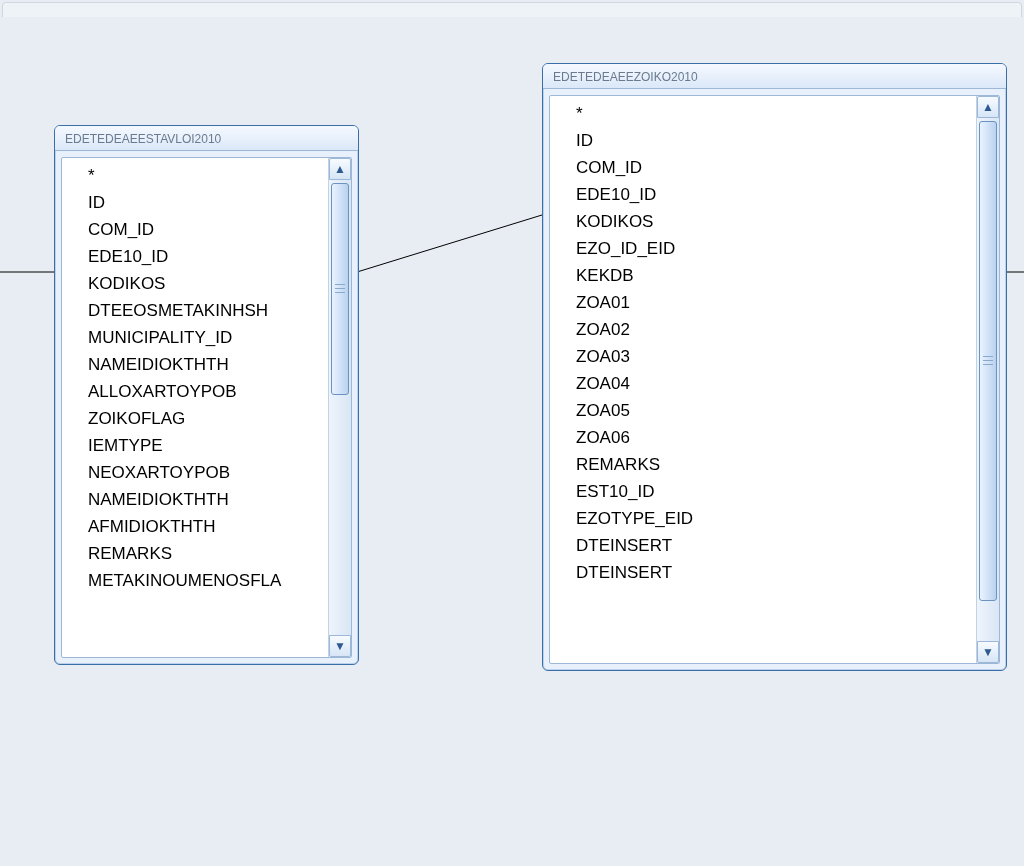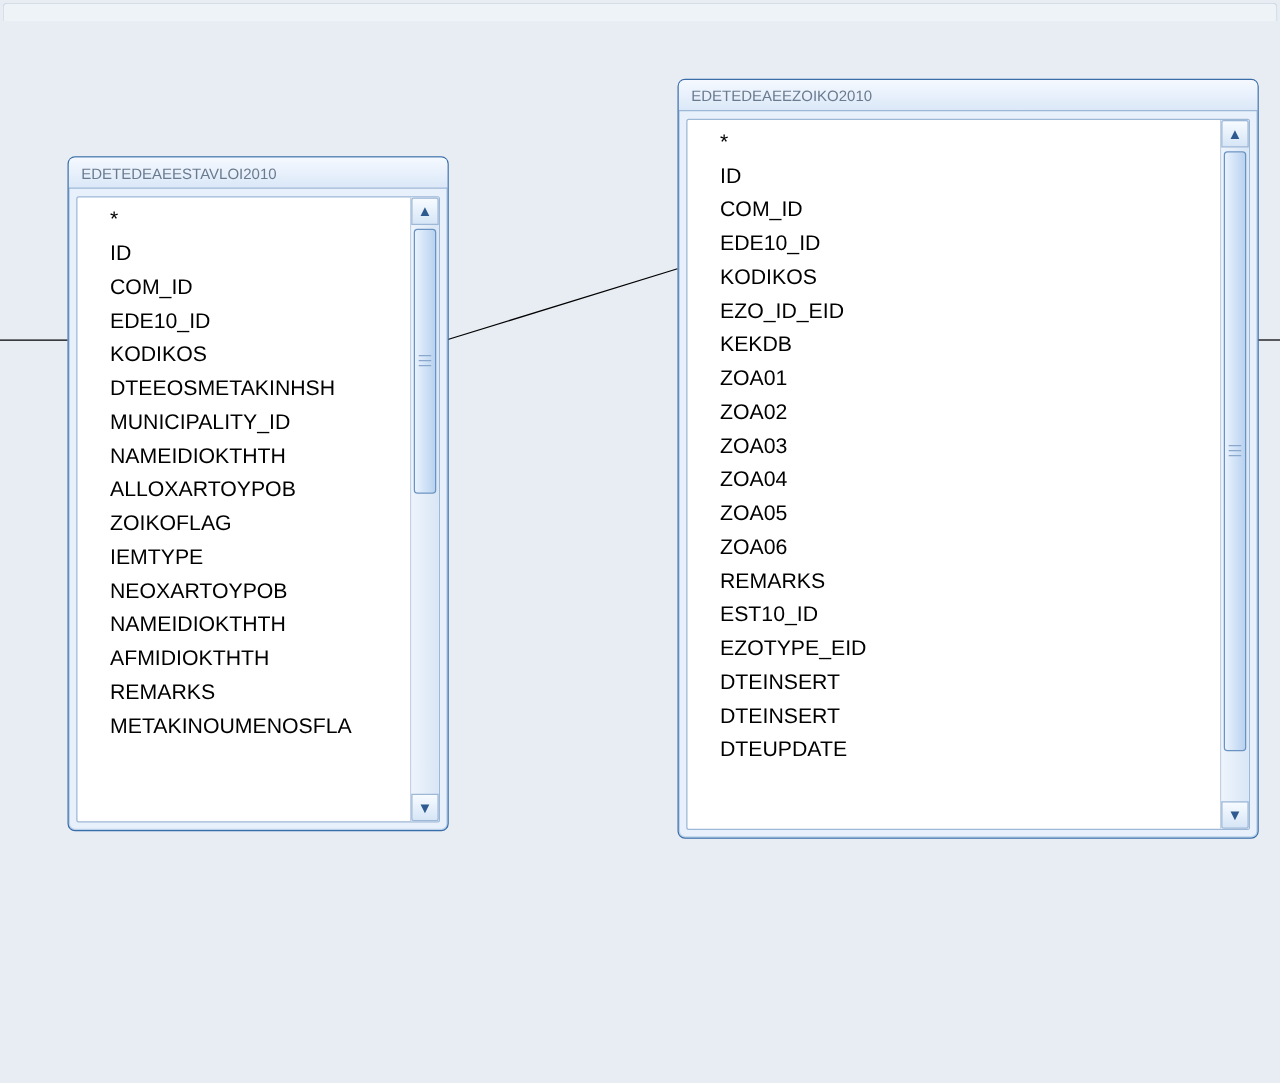--- a/index.html
+++ b/index.html
@@ -194,21 +194,20 @@
       <div class="col-item">ZOA02</div>
       <div class="col-item">ZOA03</div>
       <div class="col-item">ZOA04</div>
       <div class="col-item">ZOA05</div>
       <div class="col-item">ZOA06</div>
       <div class="col-item">REMARKS</div>
       <div class="col-item">EST10_ID</div>
       <div class="col-item">EZOTYPE_EID</div>
       <div class="col-item">DTEINSERT</div>
       <div class="col-item">DTEINSERT</div>
-      <div class="col-item">DTEUPDATE</div>
     </div>
     <div class="fake-scroll">
       <div class="arrow up">▲</div>
       <div class="thumb">
           <div class="grip"></div>
         </div>
       <div class="arrow dn">▼</div>
     </div>
   </div>
 </div>

